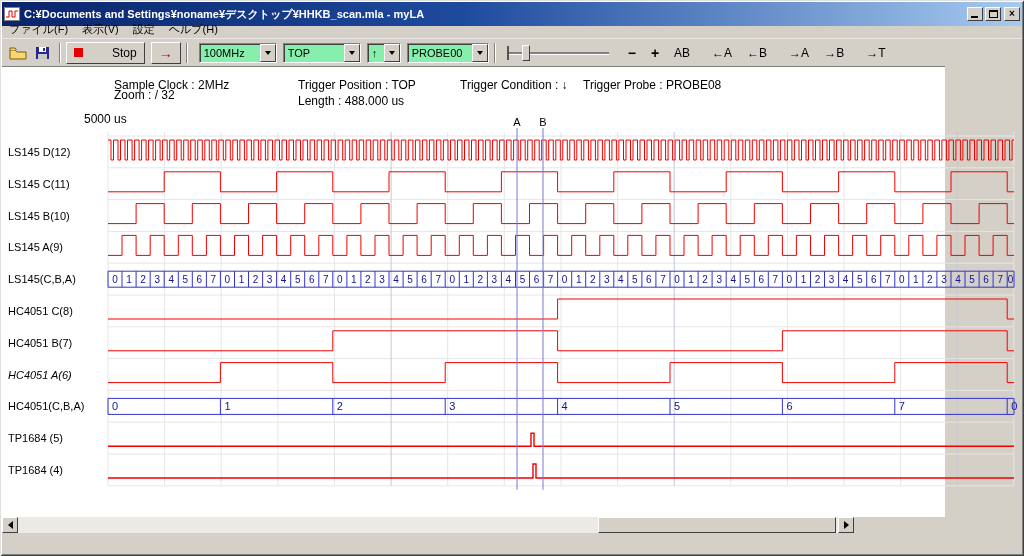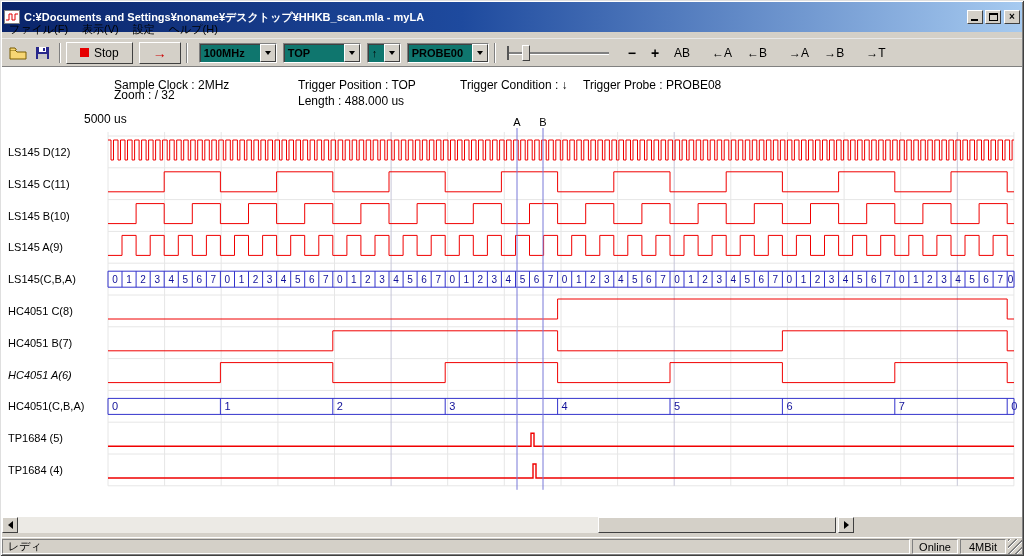--- a/index.html
+++ b/index.html
@@ -1,60 +1,60 @@
 <!DOCTYPE html>
 <html><head>
 <meta charset="utf-8">
 <style>
   * { margin:0; padding:0; box-sizing:border-box; font-family:"Liberation Sans", sans-serif; }
   html,body { width:1024px; height:556px; background:#d4d0c8; }
   .window{ position:relative; width:1024px; height:556px; background:#d4d0c8; overflow:hidden;
     box-shadow: inset 1px 1px 0 #dfdfdf, inset -1px -1px 0 #404040, inset 2px 2px 0 #fff, inset -2px -2px 0 #808080; }
 
   
-  .titlebar{ position:absolute; left:2px; top:2px; right:2px; height:30px;
+  .titlebar{ position:absolute; left:2px; top:2px; right:2px; height:24px;
     background:linear-gradient(90deg,#0a246a 0%,#1e4a9e 45%,#a6caf0 100%);
     display:flex; align-items:center; padding:0 2px; }
   .title-text{ color:#fff; font-size:11px; font-weight:bold; margin-left:4px; flex:1; white-space:nowrap; overflow:hidden; }
   .tb-btn{ width:16px; height:14px; background:#d4d0c8; border:1px solid; border-color:#fff #404040 #404040 #fff;
     margin-left:2px; position:relative; font-size:10px; font-weight:bold; text-align:center; line-height:12px; color:#000; }
   .glyph-min{ position:absolute; left:3px; bottom:2px; width:7px; height:2px; background:#000; }
   .glyph-max{ position:absolute; left:3px; top:2px; width:9px; height:8px; border:1px solid #000; border-top-width:2px; }
 
   
   .menubar{ position:absolute; left:2px; top:20px; right:2px; height:18px; display:flex; align-items:center; font-size:11px; }
   .menu-item{ padding:2px 7px; }
 
   
   .toolbar{ position:absolute; left:2px; top:38px; right:2px; height:28px; display:flex; align-items:center;
     border-top:1px solid #e8e8e8; padding-left:4px; }
   .tool-ico{ width:24px; height:22px; display:flex; align-items:center; justify-content:center; }
   .sep{ width:2px; height:20px; border-left:1px solid #808080; border-right:1px solid #fff; margin:0 5px; }
   .btn-raised{ height:22px; background:#d4d0c8; border:1px solid; border-color:#fff #404040 #404040 #fff;
-    display:flex; align-items:center; padding:0 13px; font-size:12px; }
+    display:flex; align-items:center; padding:0 7px; font-size:12px;gap:24px; }
   .stop-square{ width:9px; height:9px; background:#e60000; margin-right:5px; }
   .run-arrow{ color:#cc0000; font-weight:bold; font-size:14px; line-height:1; }
-  .combo{ height:20px; margin-left:6px; background:#0f766e; border:1px solid; border-color:#808080 #fff #fff #808080;
-    box-shadow: inset 1px 1px 0 #404040; display:flex; align-items:center; font-size:11px;font-weight:bold; }
+  .combo{ height:20px; margin-left:6px; background:#86efac; border:1px solid; border-color:#808080 #fff #fff #808080;
+    box-shadow: inset 1px 1px 0 #404040; display:flex; align-items:center; font-size:11px; }
   .combo-val{ flex:1; padding:0 4px; white-space:nowrap; overflow:hidden; }
   .dd{ width:16px; height:18px; background:#d4d0c8; border:1px solid; border-color:#fff #404040 #404040 #fff;
     display:flex; align-items:center; justify-content:center; }
   .tri{ width:0; height:0; border-left:3px solid transparent; border-right:3px solid transparent; border-top:4px solid #000; }
   .w78{ width:78px; } .w32{ width:34px; } .w80{ width:82px;justify-content:center; }
   .slider{ position:relative; width:104px; height:22px; margin:0 6px; }
   .slider .endcap{ position:absolute; left:0; top:4px; width:2px; height:14px; background:#555; }
   .slider .track{ position:absolute; left:2px; right:2px; top:10px; height:2px; background:#808080; box-shadow:0 1px 0 #fff; }
   .slider .thumb{ position:absolute; left:15px; top:3px; width:8px; height:16px; background:#d4d0c8;
     border:1px solid; border-color:#fff #404040 #404040 #fff; }
   .tbtn{ font-size:12px; color:#000; padding:1px 4px; margin-left:7px; white-space:nowrap; }
   .tbtn.big{ font-size:14px; font-weight:bold; }
   .gap{ margin-left:14px; }
 
   
-  .content{ position:absolute; left:2px; top:66px; width:1020px; height:451px; background:#fff; border-top:1px solid #808080; }
+  .content{ position:absolute; left:2px; top:66px; width:943px; height:451px; background:#fff; border-top:1px solid #808080; }
   .info{ position:absolute; font-size:12px; color:#000; white-space:nowrap; }
   .ch-label{ position:absolute; left:6px; font-size:11px; color:#000; white-space:nowrap; }
   #channel-labels{ position:absolute; inset:0; }
   #wave-svg{ position:absolute; left:0; top:0; pointer-events:none; }
 
   
   .hscroll{ position:absolute; left:2px; top:517px; width:852px; height:16px; background:#eceae5; }
   .sbtn{ position:absolute; top:0; width:16px; height:16px; background:#d4d0c8; border:1px solid;
     border-color:#fff #404040 #404040 #fff; display:flex; align-items:center; justify-content:center; }
   .sbtn.left{ left:0; } .sbtn.right{ right:0; }
@@ -394,20 +394,14 @@
   <div class="hscroll">
     <span class="sbtn left">
         <span class="tri-l"></span>
       </span>
     <span class="sthumb"></span>
     <span class="sbtn right">
         <span class="tri-r"></span>
       </span>
   </div>
 
-  <div class="statusbar">
-    <span class="spanel main">レディ</span>
-    <span class="spanel small">Online</span>
-    <span class="spanel small">4MBit</span>
-    <span class="grip"></span>
-  </div>
 
 </div>
 
 </body></html>

